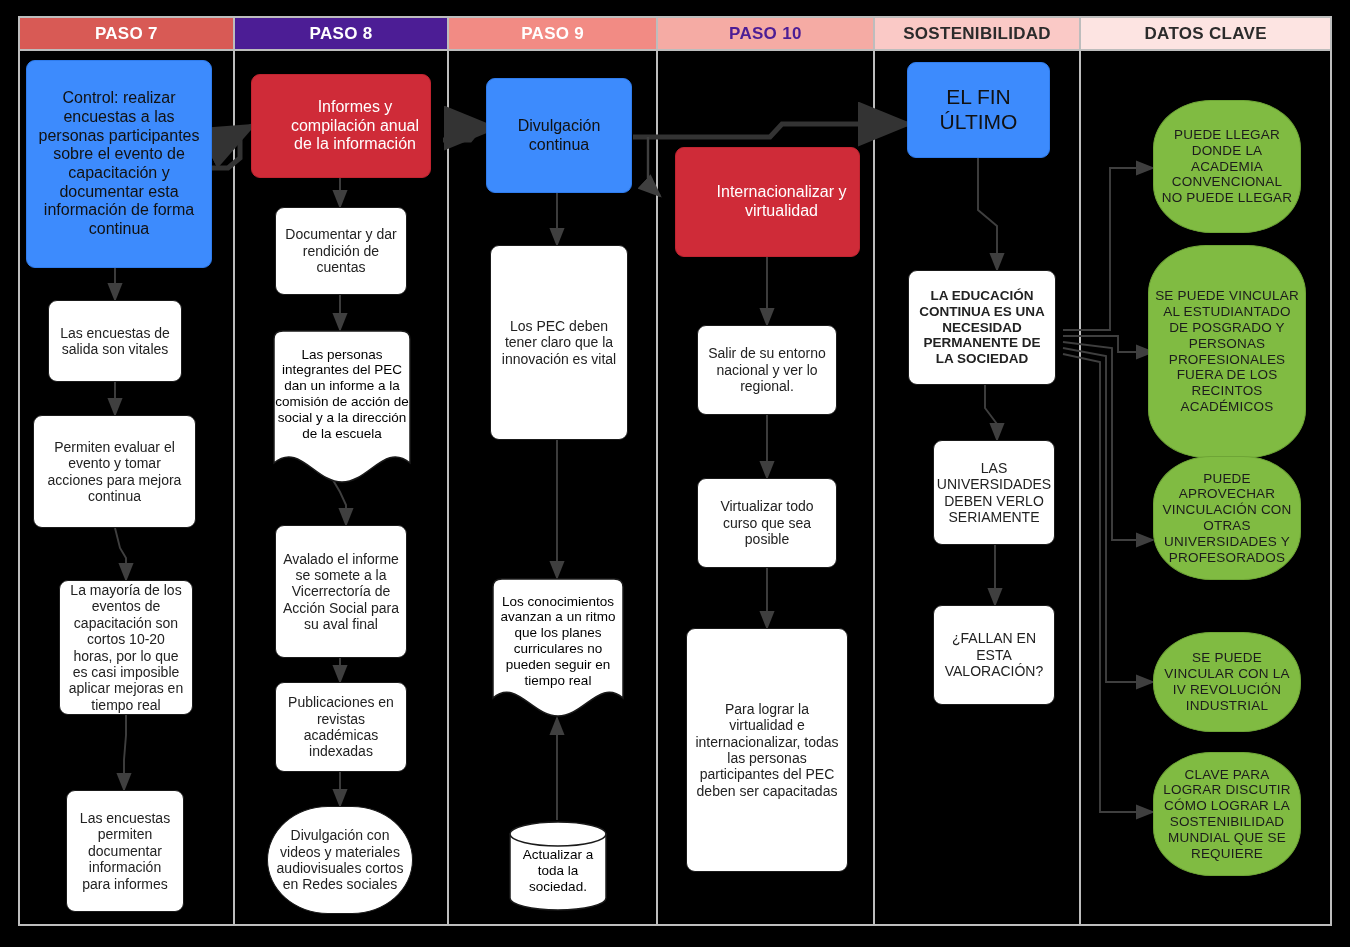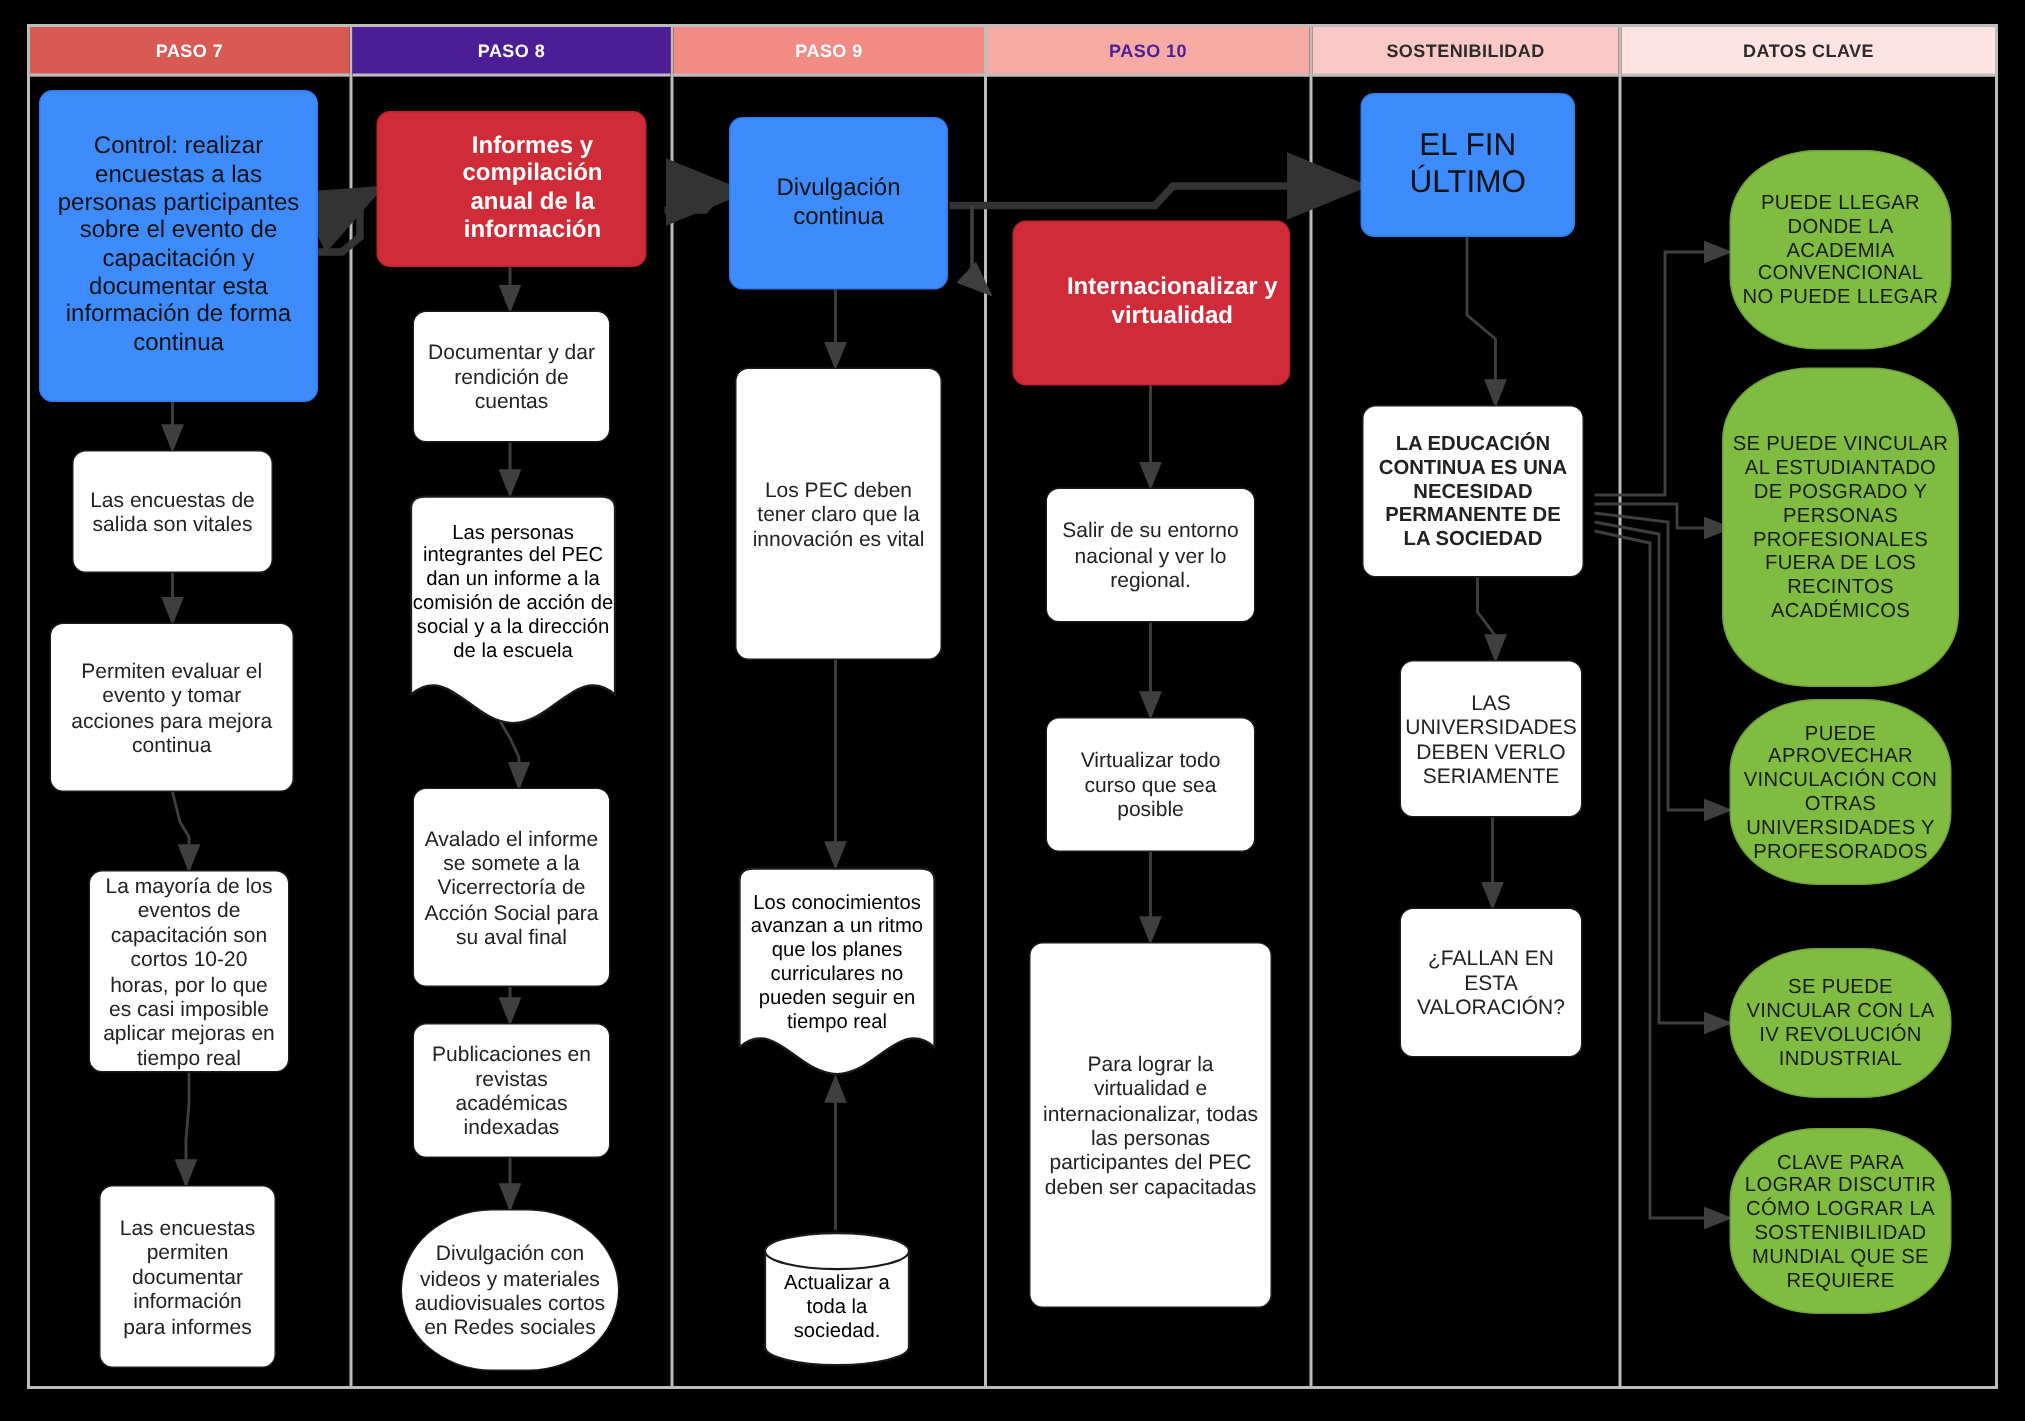--- a/index.html
+++ b/index.html
@@ -6,30 +6,30 @@
   body{width:1350px;height:947px;font-family:"Liberation Sans",sans-serif;overflow:hidden;}
   #board{position:relative;width:1350px;height:947px;background:#000;}
 
   
   .lane-grid{position:absolute;left:18px;top:16px;width:1314px;height:910px;
              display:flex;border:2px solid #bdbdbd;box-sizing:border-box;background:transparent;}
   .lane{position:relative;border-right:2px solid #bdbdbd;box-sizing:border-box;}
   .lane:last-child{border-right:none;}
   .lane-head{height:33px;display:flex;align-items:center;justify-content:center;
              border-bottom:2px solid #bdbdbd;box-sizing:border-box;}
-  .lane-head span{font-weight:bold;font-size:12px;letter-spacing:.3px;}
+  .lane-head span{font-weight:bold;font-size:17px;letter-spacing:.3px;}
   .lane-body{position:relative;height:875px;}
 
   
   .node{position:absolute;box-sizing:border-box;display:flex;align-items:center;
         justify-content:center;text-align:center;z-index:4;}
   .node span{display:block;padding:0 6px;line-height:1.17;}
   .rect{background:#fff;border:1px solid #1a1a1a;border-radius:9px;color:#222;font-size:14px;}
   .blue{background:#3d8bfd;border:1px solid #2f7ced;border-radius:9px;color:#111;}
-  .red{background:#cf2b38;border:1px solid #c02430;border-radius:9px;color:#fff;font-weight:bold;padding-left:28px;}
+  .red{background:#cf2b38;border:1px solid #c02430;border-radius:9px;color:#fff;font-weight:normal;padding-left:28px;}
   .green{background:#80bb42;border:1px solid #6ea536;color:#1c1c1c;font-weight:normal;
          border-radius:58px/48px;font-size:13.5px;letter-spacing:.2px;}
   .stadium{border-radius:62px/55px;}
   .bold{font-weight:bold;}
 
   
   .doc{background:transparent;border:none;}
   .doc .docsvg{position:absolute;inset:0;width:100%;height:100%;z-index:1;}
   .doc span{position:relative;z-index:2;}
 
@@ -250,21 +250,21 @@
     </div>
 
   <div class="node green" style="left:1153px;top:100px;width:148px;height:133px">
     <span>PUEDE LLEGAR DONDE LA ACADEMIA CONVENCIONAL NO PUEDE LLEGAR</span>
     </div>
 
   <div class="node green" style="left:1148px;top:245px;width:158px;height:213px">
     <span>SE PUEDE VINCULAR AL ESTUDIANTADO DE POSGRADO Y PERSONAS PROFESIONALES FUERA DE LOS RECINTOS ACADÉMICOS</span>
     </div>
 
-  <div class="node green" style="left:1153px;top:466px;width:148px;height:124px">
+  <div class="node green" style="left:1153px;top:456px;width:148px;height:124px">
     <span>PUEDE APROVECHAR VINCULACIÓN CON OTRAS UNIVERSIDADES Y PROFESORADOS</span>
     </div>
 
   <div class="node green" style="left:1153px;top:632px;width:148px;height:100px">
     <span>SE PUEDE VINCULAR CON LA IV REVOLUCIÓN INDUSTRIAL</span>
     </div>
 
   <div class="node green" style="left:1153px;top:752px;width:148px;height:124px">
     <span>CLAVE PARA LOGRAR DISCUTIR CÓMO LOGRAR LA SOSTENIBILIDAD MUNDIAL QUE SE REQUIERE</span>
     </div>

